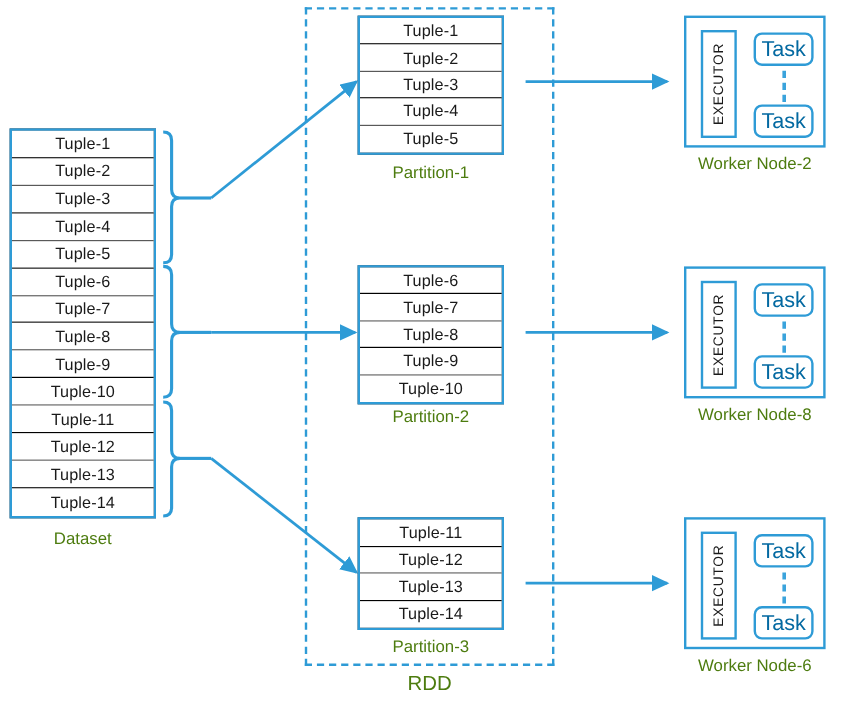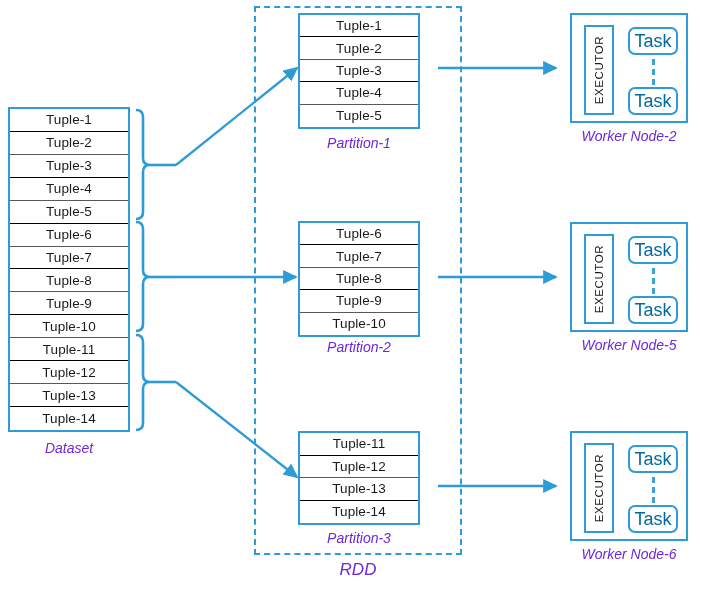--- a/index.html
+++ b/index.html
@@ -16,21 +16,21 @@
     box-sizing:border-box;width:100%;
     display:flex;align-items:center;justify-content:center;
     font-size:13.5px;letter-spacing:.1px;color:#1a1a1a;
     border-bottom:1px solid #595959;
     background:#fff;
   }
   .tbl .row.dark{border-bottom:1.6px solid #000;}
   .tbl .row:last-child{border-bottom:none;}
 
   
-  .cap{position:absolute;text-align:center;font-size:14px;color:#6d28d9;white-space:nowrap;font-style:italic;}
+  .cap{position:absolute;text-align:center;font-size:14px;color:#4d7c0f;white-space:nowrap;}
   .cap.big{font-size:17px;}
 
   
   .rdd-box{position:absolute;box-sizing:border-box;border:2.5px dashed #2E9BD6;background:transparent;}
 
   
   .worker{position:absolute;box-sizing:border-box;border:2.5px solid #2E9BD6;background:#fff;}
   .executor{
     position:absolute;box-sizing:border-box;border:2px solid #2E9BD6;background:#fff;
     display:flex;align-items:center;justify-content:center;
@@ -151,21 +151,21 @@
       <span>EXECUTOR</span>
     </div>
     <div class="task" style="left:56px;top:12px;width:50px;height:28px;">
         <span>Task</span>
       </div>
     <div class="task-link" style="left:80px;top:44px;height:26px;"></div>
     <div class="task" style="left:56px;top:72px;width:50px;height:28px;">
         <span>Task</span>
       </div>
   </div>
-  <div class="cap" style="left:560px;top:337px;width:138px;">Worker Node-5</div>
+  <div class="cap" style="left:560px;top:337px;width:138px;">Worker Node-8</div>
 
   <div class="worker" style="left:570px;top:431px;width:118px;height:110px;">
     <div class="executor" style="left:12px;top:10px;width:30px;height:90px;">
       <span>EXECUTOR</span>
     </div>
     <div class="task" style="left:56px;top:12px;width:50px;height:28px;">
         <span>Task</span>
       </div>
     <div class="task-link" style="left:80px;top:44px;height:26px;"></div>
     <div class="task" style="left:56px;top:72px;width:50px;height:28px;">

